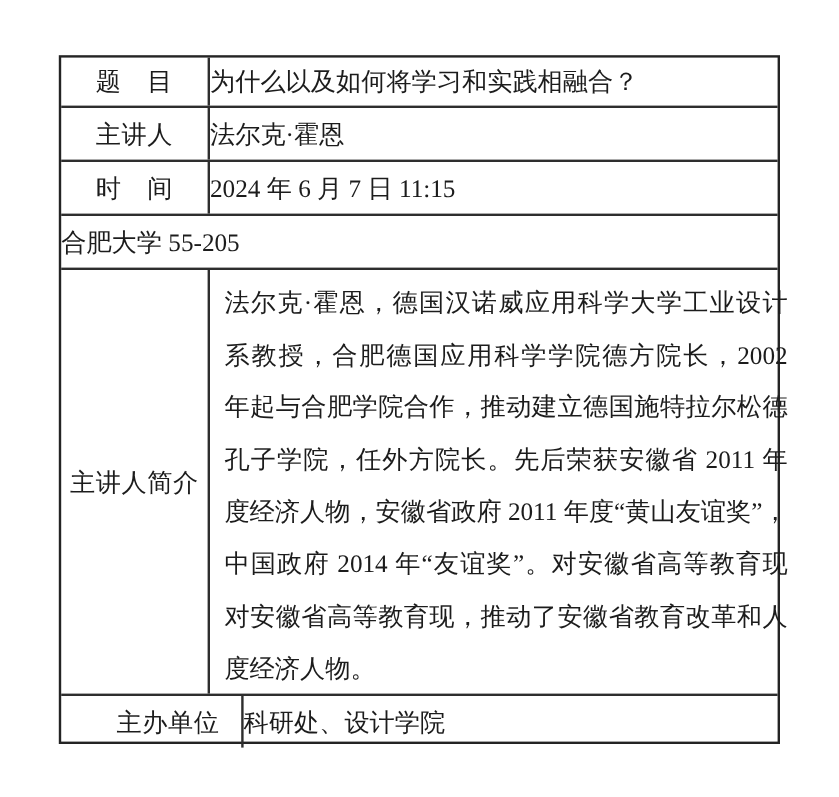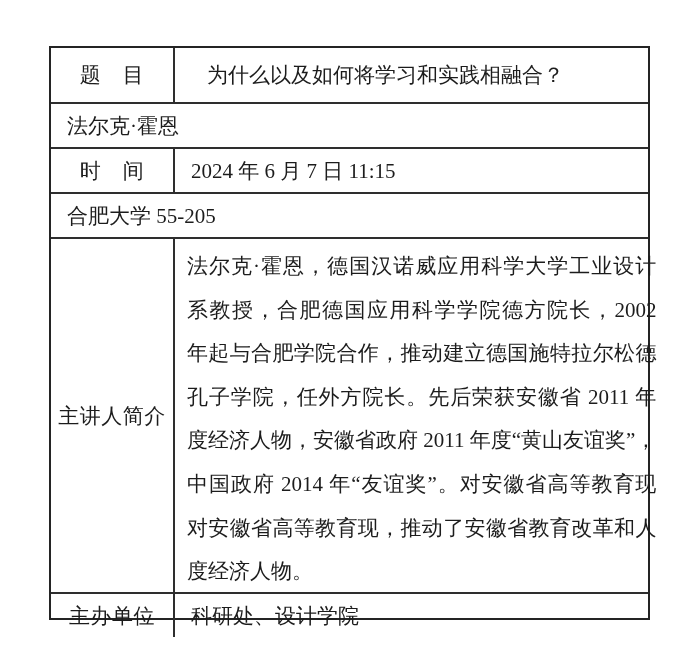--- a/index.html
+++ b/index.html
@@ -46,27 +46,27 @@
     justify-content: center;
     font-size: 21px;
     letter-spacing: 0.5px;
     text-align: center;
   }
   .value-cell {
     flex: 1 1 auto;
     display: flex;
     align-items: center;
     box-sizing: border-box;
-    padding: 0 10px 0 16px;
+    padding: 0 10px 0 0;
     font-size: 21px;
   }
-  .h-normal { height: 56px; gap: 16px; }
+  .h-normal { height: 42px; }
   .h-mid    { height: 45px; }
   .h-bio    { height: 355px; }
-  .h-footer { height: 43px; }
+  .h-footer { height: 43px; margin-left: 28px; }
   .bio-cell {
     display: block;
     padding: 6px 10px 0 12px;
   }
   .bio-line {
     font-size: 21px;
     line-height: 43.6px;
     text-align: justify;
     text-align-last: justify;
     white-space: nowrap;
@@ -79,20 +79,21 @@
 <body>
 
 <div class="doc-table">
 
   <div class="row h-normal">
     <div class="label-cell">题　目</div>
     <div class="value-cell">为什么以及如何将学习和实践相融合？</div>
   </div>
 
   <div class="row h-mid">
+    <div class="label-cell">主讲人</div>
     <div class="value-cell">法尔克·霍恩</div>
   </div>
 
   <div class="row h-mid">
     <div class="label-cell">时　间</div>
     <div class="value-cell">2024 年 6 月 7 日 11:15</div>
   </div>
 
   <div class="row h-mid">
     <div class="value-cell">合肥大学 55-205</div>

